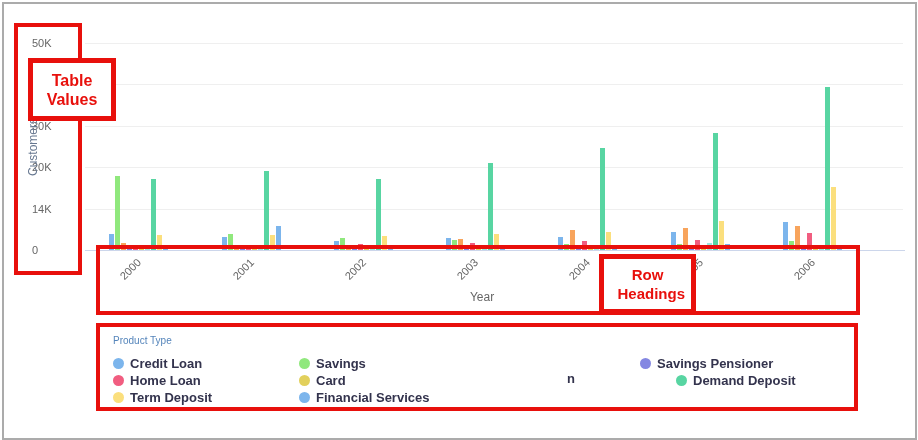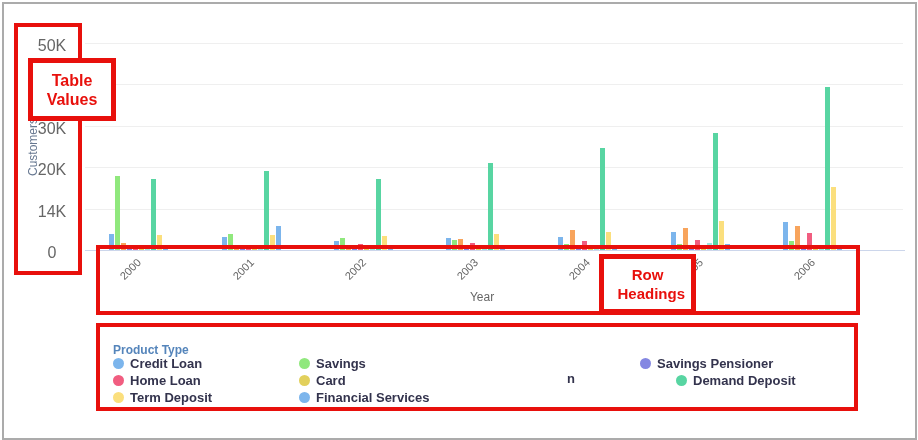--- a/index.html
+++ b/index.html
@@ -4,27 +4,27 @@
 <style>
   html,body{margin:0;padding:0;background:#fff;}
   #root{
     position:relative;width:918px;height:440px;background:#ffffff;overflow:hidden;
     font-family:"Liberation Sans",sans-serif;
   }
   .frame{position:absolute;left:2px;top:2px;width:911px;height:434px;border:2px solid #ababab;}
   
   .gridline{position:absolute;height:1px;background:#efefef;}
   .baseline{position:absolute;height:1px;background:#ccd6eb;}
-  .ytick{position:absolute;width:40px;text-align:center;font-size:16px;color:#666;}
+  .ytick{position:absolute;width:40px;text-align:left;font-size:11px;color:#666;}
   .ytitle{position:absolute;font-size:12px;color:#667790;transform:rotate(-90deg);transform-origin:center;white-space:nowrap;}
   .xtitle{position:absolute;font-size:12px;color:#666;}
   .yearlabel{position:absolute;font-size:11px;color:#666;transform:rotate(-45deg);transform-origin:center;white-space:nowrap;}
   .bar{position:absolute;width:5px;}
   
-  .legend-title{position:absolute;font-size:12px;font-weight:bold;color:#5585bb;margin-top:8px;}
+  .legend-title{position:absolute;font-size:10px;font-weight:normal;color:#5585bb;}
   .legend-item{position:absolute;height:14px;white-space:nowrap;}
   .legend-dot{display:inline-block;width:11px;height:11px;border-radius:50%;vertical-align:-1px;}
   .legend-label{font-size:13px;font-weight:bold;color:#33334d;margin-left:6px;}
   .legend-fragment{position:absolute;font-size:13px;font-weight:bold;color:#33334d;}
   
   .ann-rect{position:absolute;border:4px solid #e8100c;z-index:5;background:transparent;}
   .ann-box{position:absolute;border:5px solid #e8100c;background:#ffffff;z-index:6;
            display:flex;align-items:center;justify-content:center;text-align:center;
            color:#e8100c;font-weight:bold;}
   #ann-box-table-values{left:28px;top:58px;width:78px;height:53px;font-size:16px;line-height:19px;}

